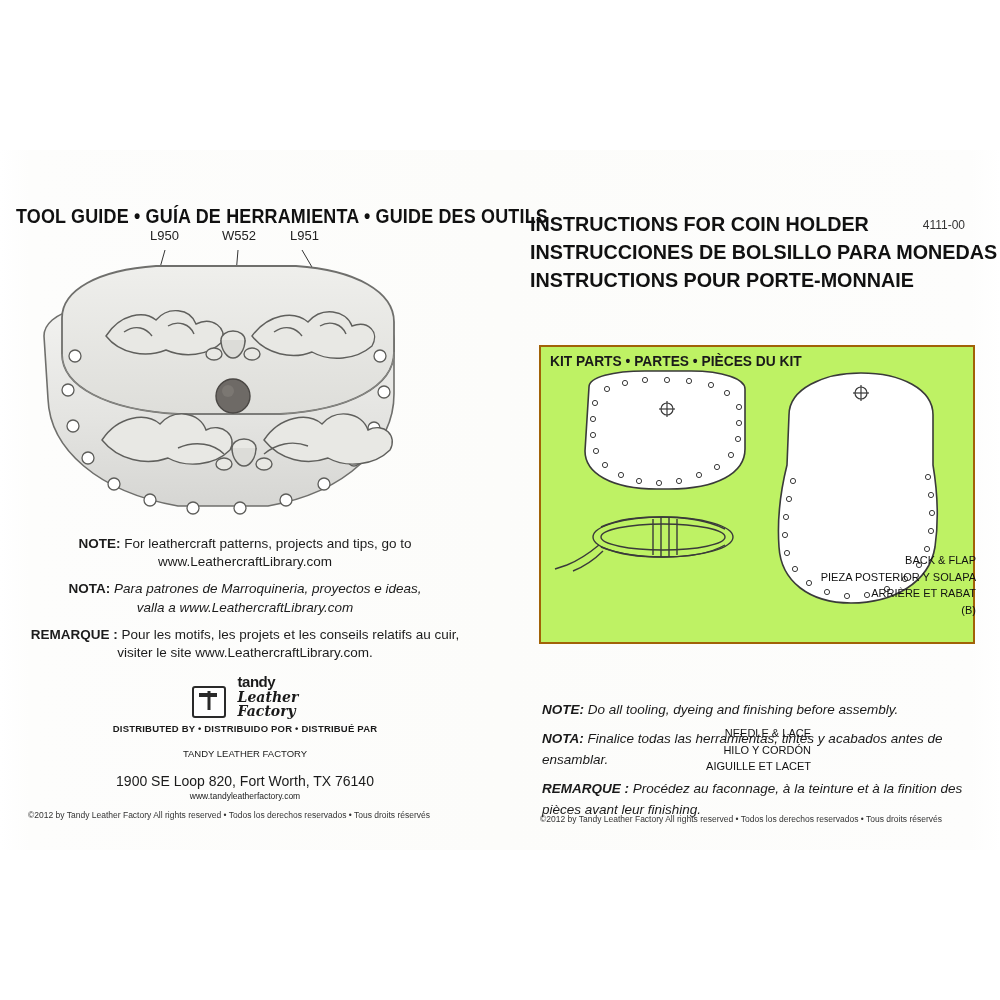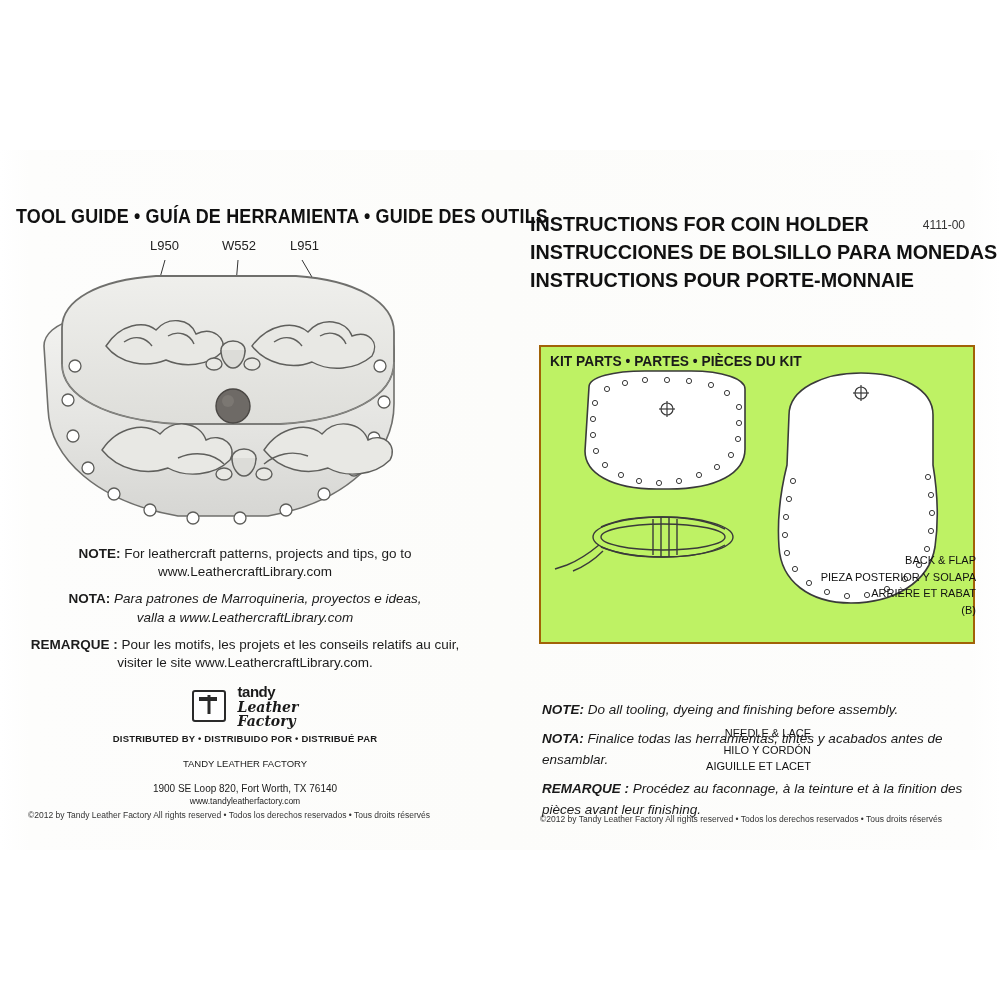--- a/index.html
+++ b/index.html
@@ -44,21 +44,20 @@
   }
   .tool-guide-title {
     font-size: 19.5px;
     color: #111;
     margin-left: 6px;
     white-space: nowrap;
   }
 
   .art-wrap {
     position: relative;
-    margin-top: 10px;
     height: 290px;
     text-align: center;
   }
   .tool-labels {
     position: relative;
     height: 18px;
     margin-left: 120px;
     font-size: 13px;
     color: #222;
     font-family: "Liberation Sans", sans-serif;
@@ -87,21 +86,21 @@
   .note-line b { font-weight: bold; }
   .note-ital { font-style: italic; }
 
   
   .logo-block {
     margin-top: 12px;
     text-align: center;
   }
   .logo-row {
     display: flex;
-    align-items: center;
+    align-items: flex-end;
     justify-content: center;
     gap: 12px;
   }
   .logo-mark {
     width: 30px; height: 28px;
     border: 2px solid #2a2a2a;
     border-radius: 3px;
     position: relative;
     background: #fff;
   }
@@ -145,21 +144,21 @@
   .dist-line {
     font-size: 9.5px;
     font-weight: bold;
     margin-top: 5px;
     letter-spacing: 0.2px;
   }
   .addr-line {
     font-size: 9.5px;
     margin-top: 14px;
   }
-  .addr-line.small { font-size: 10px; }
+  .addr-line.small { font-size: 14px; }
   .web-line {
     font-size: 8.5px;
     margin-top: 2px;
   }
   .partno-left {
     position: absolute;
     right: 60px;
     top: 487px;
     font-size: 12px;
     color: #333;

